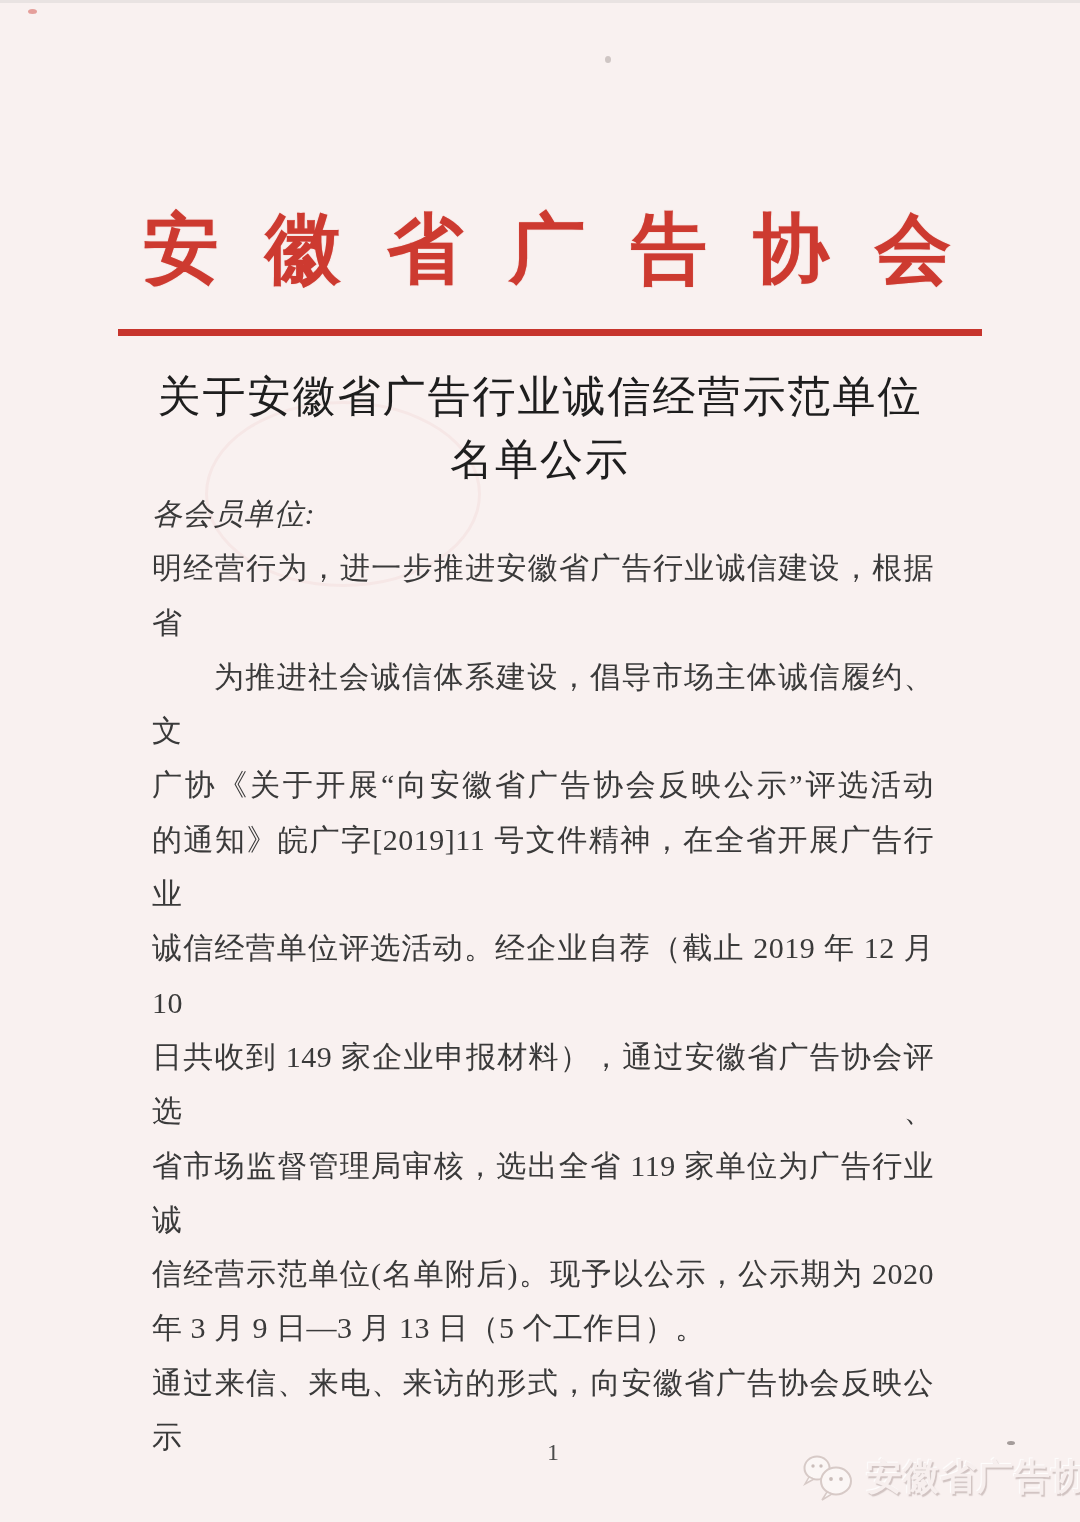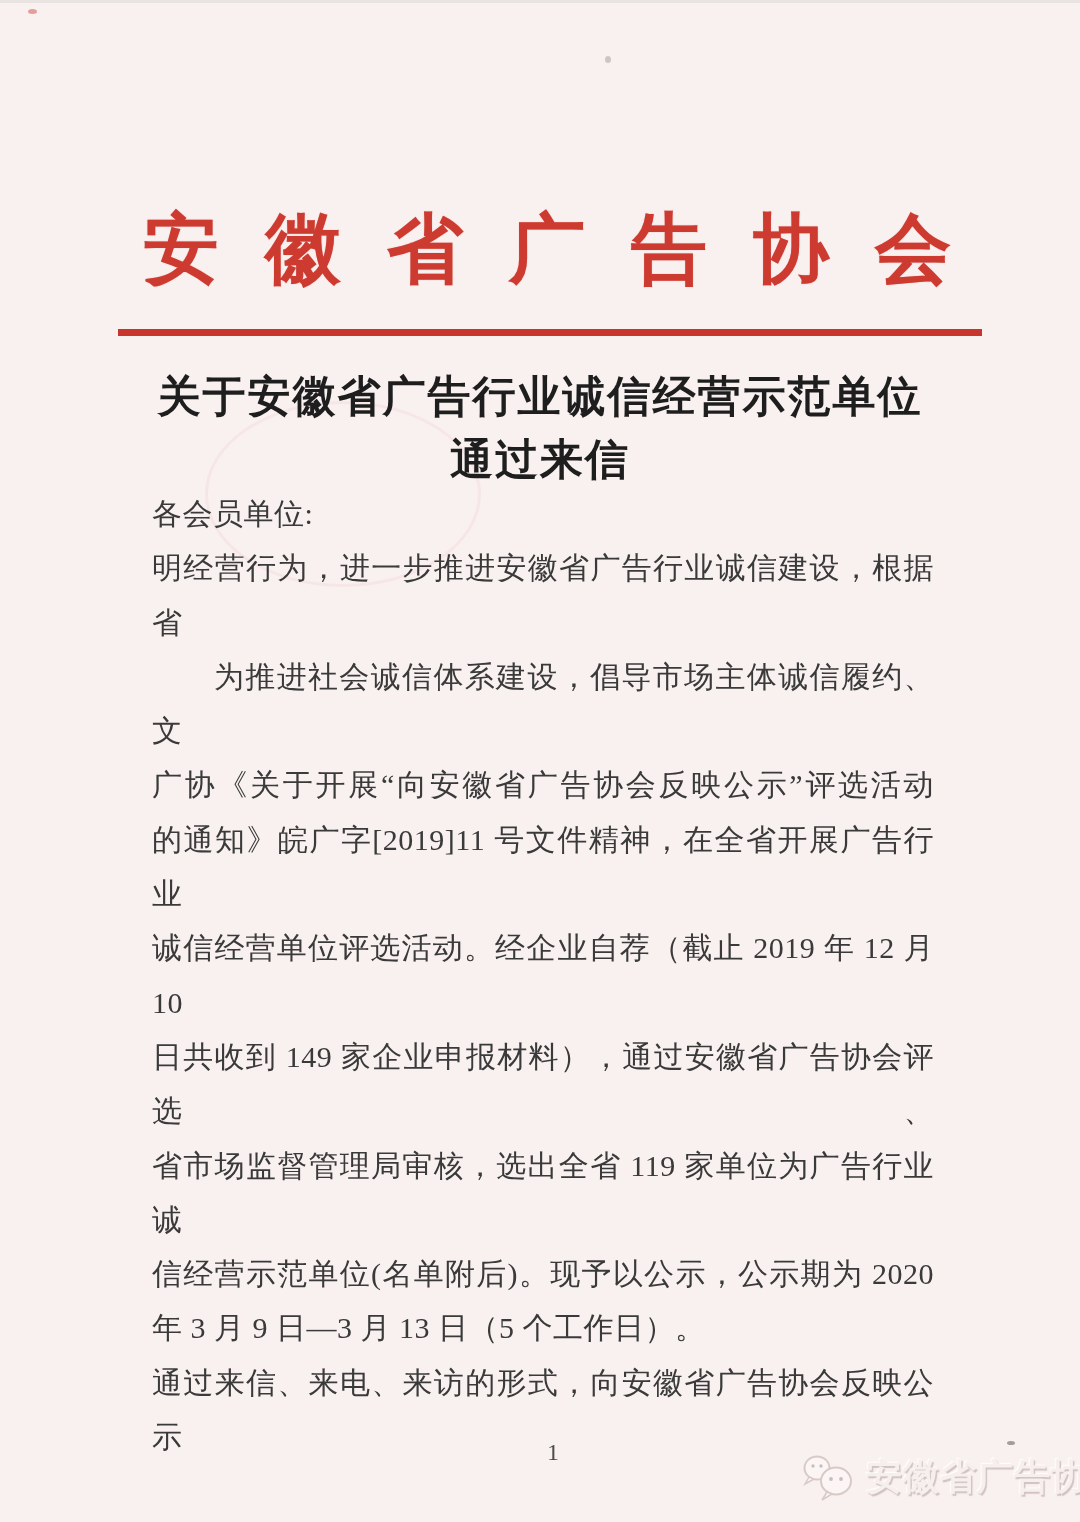--- a/index.html
+++ b/index.html
@@ -16,38 +16,38 @@
     letter-spacing:46px; text-indent:60px;
     text-shadow:0 0 1px rgba(205,58,48,.5);
   }
   .rule {
     position:absolute; top:326px; left:118px; width:864px; height:7px;
     background:#c7352d;
   }
   
   .doc-title {
     position:absolute; top:362px; left:0; width:100%;
-    text-align:center; font-size:43px; font-weight:bold; color:#1e1e1e;
+    text-align:center; font-size:43px; font-weight:normal; color:#1e1e1e;
     line-height:63px; letter-spacing:2px;
   }
   
   .seal-ghost {
     position:absolute; top:398px; left:205px; width:270px; height:180px;
     border:3px solid rgba(200,90,78,0.06); border-radius:50%;
   }
   
   .content {
     position:absolute; top:484px; left:152px; width:782px;
     font-size:30px; color:#3a3a3a; line-height:54.3px;
     letter-spacing:0.5px;
   }
   .bl { text-align:justify; text-align-last:justify; }
   .bl.end { text-align:center; text-align-last:left; }
   .bl.ind { text-indent:62px; }
-  .salutation { text-align:left; text-align-last:left; }
+  .salutation { text-align:left; text-align-last:left;font-style:italic; }
   
   .page-num {
     position:absolute; top:1436px; left:0; width:1080px;
     text-align:center; text-indent:26px; font-size:24px; color:#4c4c4c;
   }
   .watermark {
     position:absolute; top:1448px; left:798px;
     display:flex; align-items:center; gap:8px;
     color:#f7efee; font-size:36px; font-weight:bold; letter-spacing:1px;
     font-family:"Liberation Sans","DejaVu Sans",sans-serif;
@@ -72,21 +72,21 @@
   <div class="speck speck-c"></div>
 
   <div class="letterhead">安徽省广告协会</div>
 
   <div class="rule"></div>
 
   <div class="seal-ghost"></div>
 
   <div class="doc-title">
     <div>关于安徽省广告行业诚信经营示范单位</div>
-    <div>通过来信</div>
+    <div>名单公示</div>
   </div>
 
   <div class="content">
     <div class="bl salutation">各会员单位:</div>
 
     <div class="bl">明经营行为，进一步推进安徽省广告行业诚信建设，根据省</div>
     <div class="bl ind">为推进社会诚信体系建设，倡导市场主体诚信履约、文</div>
     <div class="bl">广协《关于开展“向安徽省广告协会反映公示”评选活动</div>
     <div class="bl">的通知》皖广字[2019]11 号文件精神，在全省开展广告行业</div>
     <div class="bl">诚信经营单位评选活动。经企业自荐（截止 2019 年 12 月 10</div>

